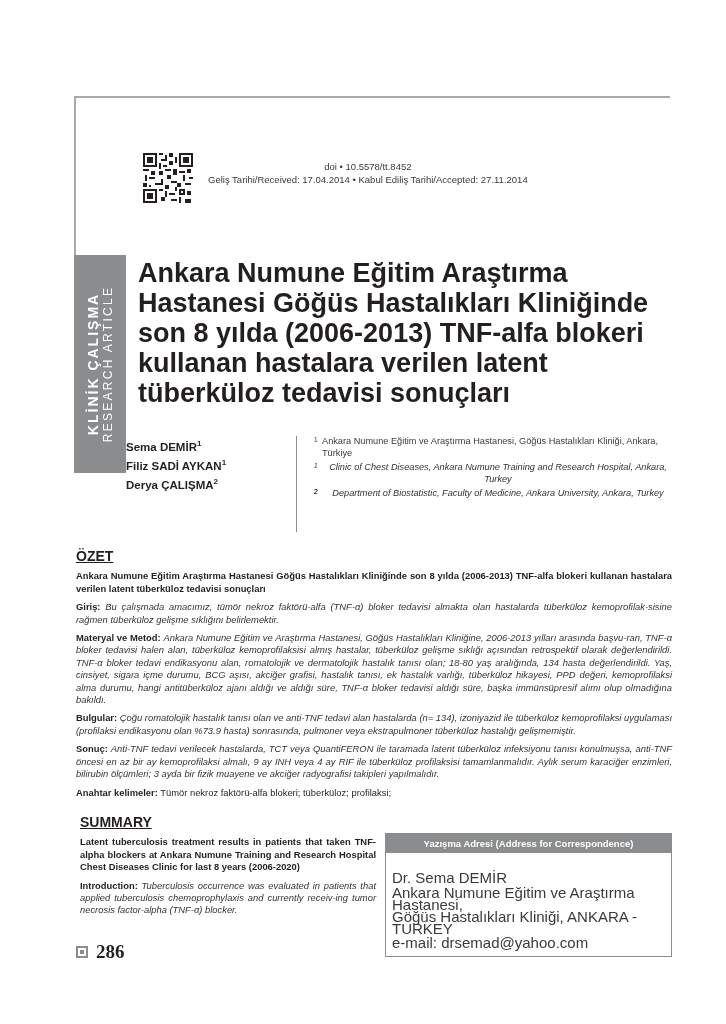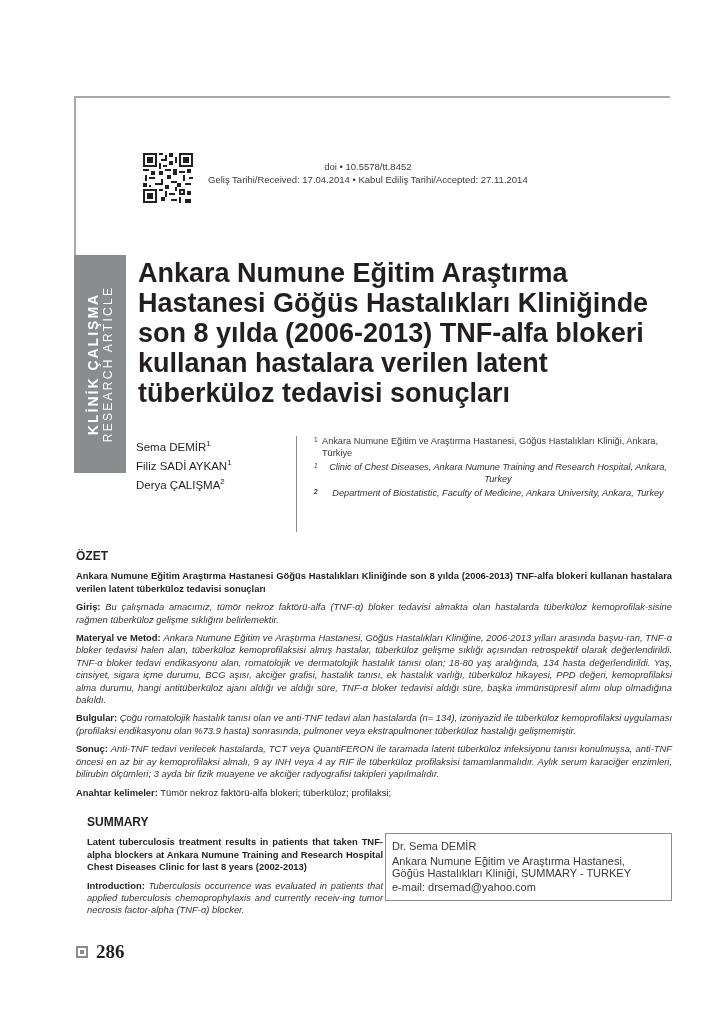--- a/index.html
+++ b/index.html
@@ -13,41 +13,41 @@
                  display: flex; flex-direction: column; justify-content: center; align-items: center; color: #fff; }
     .side-text .t1 { font-weight: bold; font-size: 14px; letter-spacing: 2px; line-height: 16px; }
     .side-text .t2 { font-size: 12px; letter-spacing: 2.3px; line-height: 15px; }
 
     .qr { position: absolute; left: 143px; top: 153px; width: 50px; height: 50px; }
     .meta { position: absolute; left: 208px; top: 160px; font-size: 9.5px; line-height: 13px; color: #3a3a3a; text-align: center; }
 
     .title { position: absolute; left: 138px; top: 258px; width: 520px; margin: 0;
              font-size: 27px; line-height: 30px; font-weight: bold; color: #231f20; }
 
-    .authors { position: absolute; left: 136px; top: 436px; font-size: 11.5px; line-height: 15px; font-weight: normal; }
+    .authors { position: absolute; left: 126px; top: 436px; font-size: 11.5px; line-height: 15px; font-weight: bold; }
     .authors sup { font-size: 8px; }
     .aff-rule { position: absolute; left: 296px; top: 436px; width: 1px; height: 96px; background: #8a8c8e; }
     .affils { position: absolute; left: 314px; top: 436px; width: 360px; font-size: 9.2px; line-height: 11.5px; color: #3a3a3a; }
     .affils .aff { position: relative; padding-left: 8px; margin-bottom: 3px; }
     .affils .aff sup { position: absolute; left: 0; top: -2px; font-size: 6.5px; }
     .affils .it { font-style: italic; }
 
     .abstract { position: absolute; left: 76px; top: 550px; width: 596px; font-size: 9.4px; line-height: 12.4px; color: #231f20; }
     .abstract p { margin: 0 0 6px 0; text-align: justify; }
-    .sec-head { font-weight: bold; font-size: 12px; margin: 0 0 8px 0; }
+    .sec-head { font-weight: bold; font-size: 14px; margin: 0 0 8px 0; text-decoration: underline; }
     .abs-title { font-weight: bold; }
     .lead { font-weight: bold; }
     .it { font-style: italic; color: #333; text-align: center; }
 
-    .summary { position: absolute; left: 87px; top: 816px; width: 296px; font-size: 9.4px; line-height: 12.4px; }
+    .summary { position: absolute; left: 80px; top: 816px; width: 296px; font-size: 9.4px; line-height: 12.4px; }
     .summary p { margin: 0 0 6px 0; text-align: justify; }
 
     .corr { position: absolute; left: 385px; top: 833px; width: 285px; border: 1px solid #8a8c8e; }
     .corr-head { background: #8a8c8e; color: #fff; font-weight: bold; font-size: 9.5px; text-align: center; padding: 4px 0; }
-    .corr-body { padding: 6px 6px 4px 6px; font-size: 11px; line-height: 12px; color: #3a3a3a; }
+    .corr-body { padding: 19px 6px 4px 6px; font-size: 15px; line-height: 12px; color: #3a3a3a; }
     .corr-body div { margin-bottom: 3px; }
 
     .page-foot { position: absolute; left: 76px; top: 941px; display: flex; align-items: center; gap: 8px; }
     .page-box { width: 12px; height: 12px; border: 2px solid #8a8c8e; box-sizing: border-box; position: relative; }
     .page-box::after { content: ""; position: absolute; left: 2px; top: 2px; right: 2px; bottom: 2px; background: #8a8c8e; }
     .page-num { font-family: "Liberation Serif", serif; font-weight: bold; font-size: 19px; }
   </style>
 </head>
 <body>
 
@@ -140,30 +140,31 @@
   <p class="abs-title">Ankara Numune Eğitim Araştırma Hastanesi Göğüs Hastalıkları Kliniğinde son 8 yılda (2006-2013) TNF-alfa blokeri kullanan hastalara verilen latent tüberküloz tedavisi sonuçları</p>
   <p><span class="lead">Giriş:</span> <span class="it">Bu çalışmada amacımız, tümör nekroz faktörü-alfa (TNF-α) bloker tedavisi almakta olan hastalarda tüberküloz kemoprofilak-sisine rağmen tüberküloz gelişme sıklığını belirlemektir.</span></p>
   <p><span class="lead">Materyal ve Metod:</span> <span class="it">Ankara Numune Eğitim ve Araştırma Hastanesi, Göğüs Hastalıkları Kliniğine, 2006-2013 yılları arasında başvu-ran, TNF-α bloker tedavisi halen alan, tüberküloz kemoprofilaksisi almış hastalar, tüberküloz gelişme sıklığı açısından retrospektif olarak değerlendirildi. TNF-α bloker tedavi endikasyonu alan, romatolojik ve dermatolojik hastalık tanısı olan; 18-80 yaş aralığında, 134 hasta değerlendirildi. Yaş, cinsiyet, sigara içme durumu, BCG aşısı, akciğer grafisi, hastalık tanısı, ek hastalık varlığı, tüberküloz hikayesi, PPD değeri, kemoprofilaksi alma durumu, hangi antitüberküloz ajanı aldığı ve aldığı süre, TNF-α bloker tedavisi aldığı süre, başka immünsüpresif alımı olup olmadığına bakıldı.</span></p>
   <p><span class="lead">Bulgular:</span> <span class="it">Çoğu romatolojik hastalık tanısı olan ve anti-TNF tedavi alan hastalarda (n= 134), izoniyazid ile tüberküloz kemoprofilaksi uygulaması (profilaksi endikasyonu olan %73.9 hasta) sonrasında, pulmoner veya ekstrapulmoner tüberküloz hastalığı gelişmemiştir.</span></p>
   <p><span class="lead">Sonuç:</span> <span class="it">Anti-TNF tedavi verilecek hastalarda, TCT veya QuantiFERON ile taramada latent tüberküloz infeksiyonu tanısı konulmuşsa, anti-TNF öncesi en az bir ay kemoprofilaksi almalı, 9 ay INH veya 4 ay RIF ile tüberküloz profilaksisi tamamlanmalıdır. Aylık serum karaciğer enzimleri, bilirubin ölçümleri; 3 ayda bir fizik muayene ve akciğer radyografisi takipleri yapılmalıdır.</span></p>
   <p><span class="lead">Anahtar kelimeler:</span> <span>Tümör nekroz faktörü-alfa blokeri; tüberküloz; profilaksi;</span></p>
 </div>
 
 <div class="summary">
   <div class="sec-head">SUMMARY</div>
-  <p class="abs-title">Latent tuberculosis treatment results in patients that taken TNF-alpha blockers at Ankara Numune Training and Research Hospital Chest Diseases Clinic for last 8 years (2002-2013)</p>
+  <p class="abs-title">Latent tuberculosis treatment results in patients that taken TNF-alpha blockers at Ankara Numune Training and Research Hospital Chest Diseases Clinic for last 8 years (2006-2020)</p>
   <p><span class="lead">Introduction:</span> <span class="it">Tuberculosis occurrence was evaluated in patients that applied tuberculosis chemoprophylaxis and currently receiv-ing tumor necrosis factor-alpha (TNF-α) blocker.</span></p>
 </div>
 
 <div class="corr">
+  <div class="corr-head">Yazışma Adresi (Address for Correspondence)</div>
   <div class="corr-body">
     <div>Dr. Sema DEMİR</div>
     <div style="margin-bottom:2px">
       <div style="margin:0">Ankara Numune Eğitim ve Araştırma Hastanesi,</div>
-      <div style="margin:0">Göğüs Hastalıkları Kliniği, SUMMARY - TURKEY</div>
+      <div style="margin:0">Göğüs Hastalıkları Kliniği, ANKARA - TURKEY</div>
     </div>
     <div>e-mail: drsemad@yahoo.com</div>
   </div>
 </div>
 
 <div class="page-foot">
   <div class="page-box"></div>
   <span class="page-num">286</span>
 </div>
 

